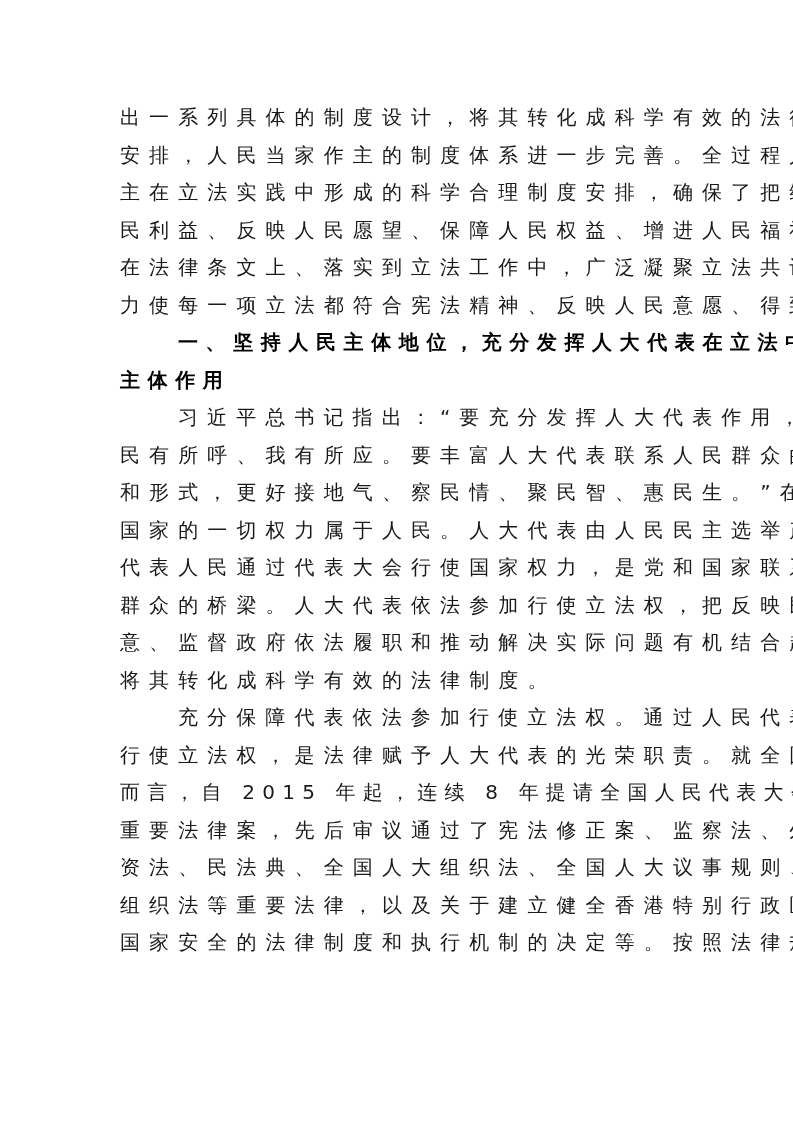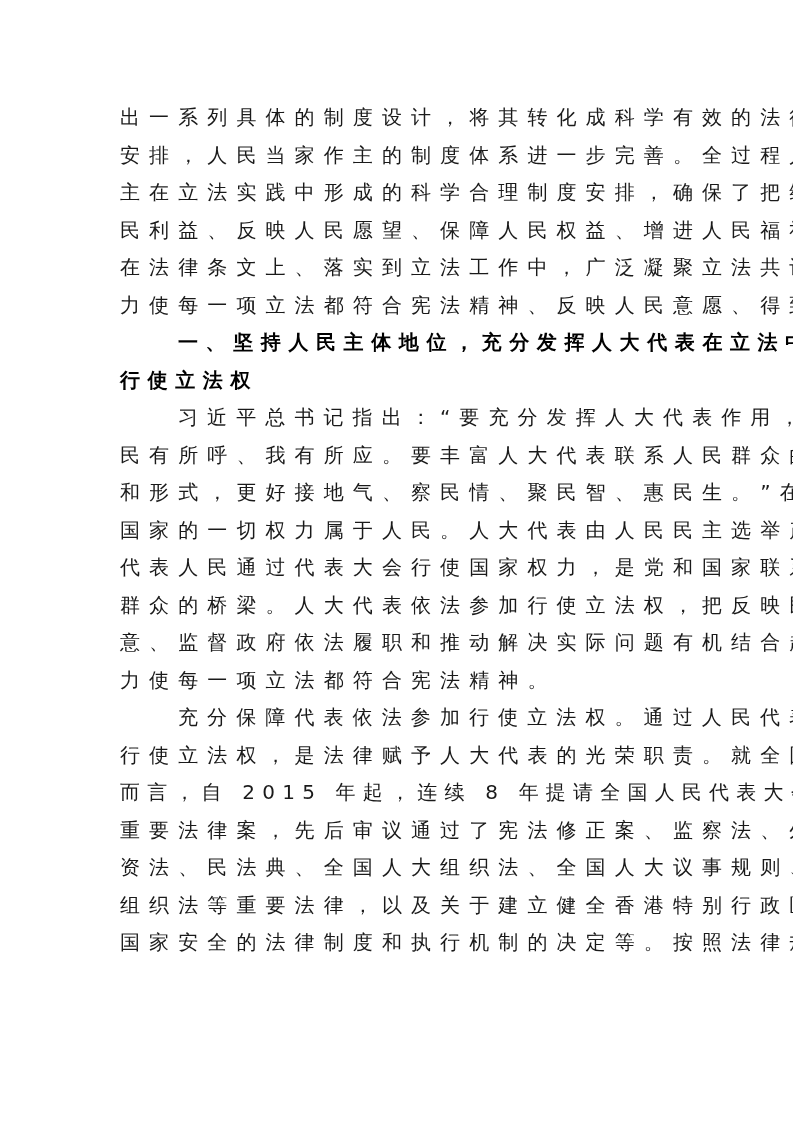--- a/index.html
+++ b/index.html
@@ -27,32 +27,32 @@
       <span class="line">出一系列具体的制度设计，将其转化成科学有效的法律制度</span>
       <span class="line">安排，人民当家作主的制度体系进一步完善。全过程人民民</span>
       <span class="line">主在立法实践中形成的科学合理制度安排，确保了把维护人</span>
       <span class="line">民利益、反映人民愿望、保障人民权益、增进人民福祉体现</span>
       <span class="line">在法律条文上、落实到立法工作中，广泛凝聚立法共识，努</span>
       <span class="line">力使每一项立法都符合宪法精神、反映人民意愿、得到人民</span>
     </div>
 
     <div>
       <span class="line heading indent">一、坚持人民主体地位，充分发挥人大代表在立法中的</span>
-      <span class="line heading">行使立法权</span>
+      <span class="line heading">主体作用</span>
     </div>
 
     <div>
       <span class="line indent">习近平总书记指出：“要充分发挥人大代表作用，做到</span>
       <span class="line">民有所呼、我有所应。要丰富人大代表联系人民群众的内容</span>
       <span class="line">和形式，更好接地气、察民情、聚民智、惠民生。”在我国，</span>
       <span class="line">国家的一切权力属于人民。人大代表由人民民主选举产生，</span>
       <span class="line">代表人民通过代表大会行使国家权力，是党和国家联系人民</span>
       <span class="line">群众的桥梁。人大代表依法参加行使立法权，把反映民情民</span>
       <span class="line">意、监督政府依法履职和推动解决实际问题有机结合起来，</span>
-      <span class="line">力使每一项立法都符合宪法精神。</span>
+      <span class="line">将其转化成科学有效的法律制度。</span>
     </div>
 
     <div>
       <span class="line indent">充分保障代表依法参加行使立法权。通过人民代表大会</span>
       <span class="line">行使立法权，是法律赋予人大代表的光荣职责。就全国人大</span>
       <span class="line" style="letter-spacing:7.2px">而言，自 2015 年起，连续 8 年提请全国人民代表大会审议</span>
       <span class="line">重要法律案，先后审议通过了宪法修正案、监察法、外商投</span>
       <span class="line">资法、民法典、全国人大组织法、全国人大议事规则、地方</span>
       <span class="line">组织法等重要法律，以及关于建立健全香港特别行政区维护</span>
       <span class="line">国家安全的法律制度和执行机制的决定等。按照法律规定，</span>

